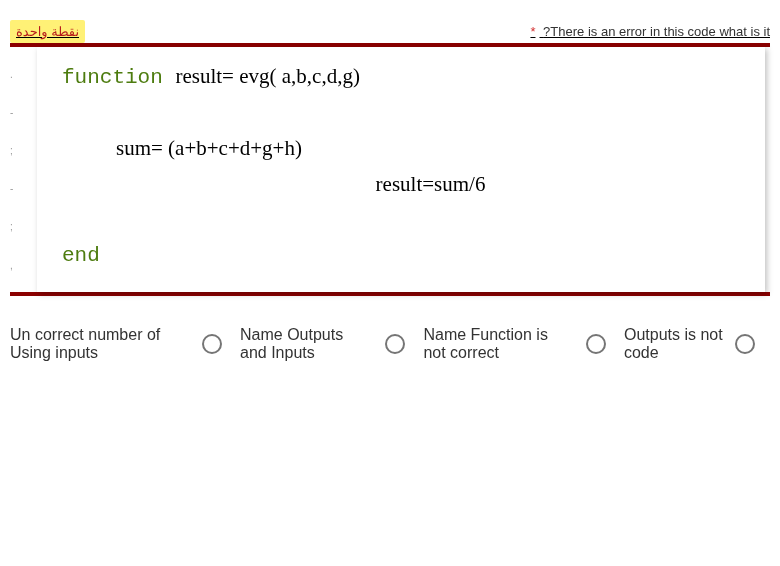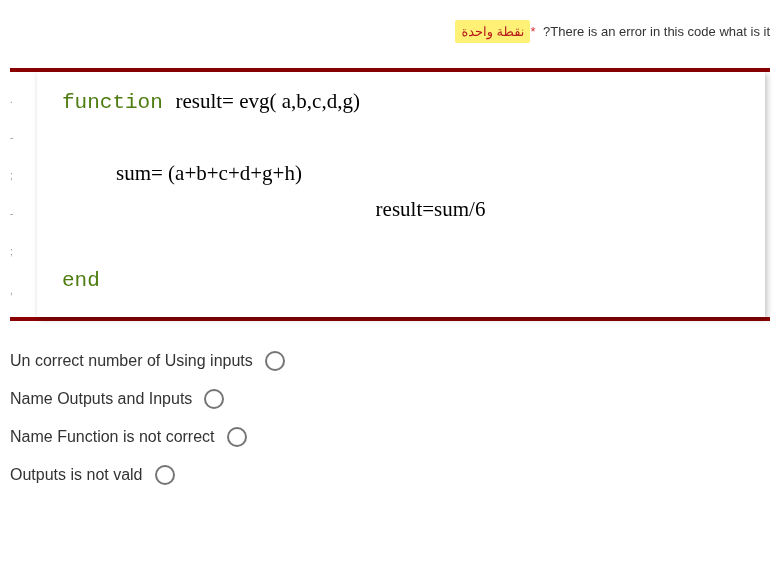--- a/index.html
+++ b/index.html
@@ -10,23 +10,23 @@
     body {
       font-family: Arial, sans-serif;
       width: 780px;
       height: 566px;
       background: #fff;
       position: relative;
       padding: 20px 10px;
     }
     .header {
       display: flex;
-      justify-content: flex-end;
+      justify-content: space-between;
       align-items: center;
-      margin-bottom: 25px;
+      text-decoration: underline;
     }
     .points-badge {
       background: #fff176;
       color: #b71c1c;
       font-size: 13px;
       padding: 4px 6px;
       font-weight: 500;
       border-radius: 2px;
     }
     .question-title {
@@ -69,22 +69,21 @@
     .kw {
       color: #4d7c0f;
     }
     .plain {
       color: #000;
       font-family: Liberation Serif, serif;
     }
     .options {
       margin-top: 30px;
       display: flex;
-      flex-direction: column;
-      align-items: flex-start;
+      align-items: flex-end;
       gap: 18px;
       padding-right: 15px;
     }
     .option {
       display: flex;
       align-items: center;
       gap: 12px;
       cursor: pointer;
     }
     .option-label {
@@ -138,16 +137,16 @@
   </label>
   <label class="option">
     <span class="option-label">Name Outputs and Inputs</span>
     <span class="radio-circle"></span>
   </label>
   <label class="option">
     <span class="option-label">Name Function is not correct</span>
     <span class="radio-circle"></span>
   </label>
   <label class="option">
-    <span class="option-label">Outputs is not vald</span>
+    <span class="option-label">Outputs is not code</span>
     <span class="radio-circle"></span>
   </label>
 </div>
 
 </body></html>

